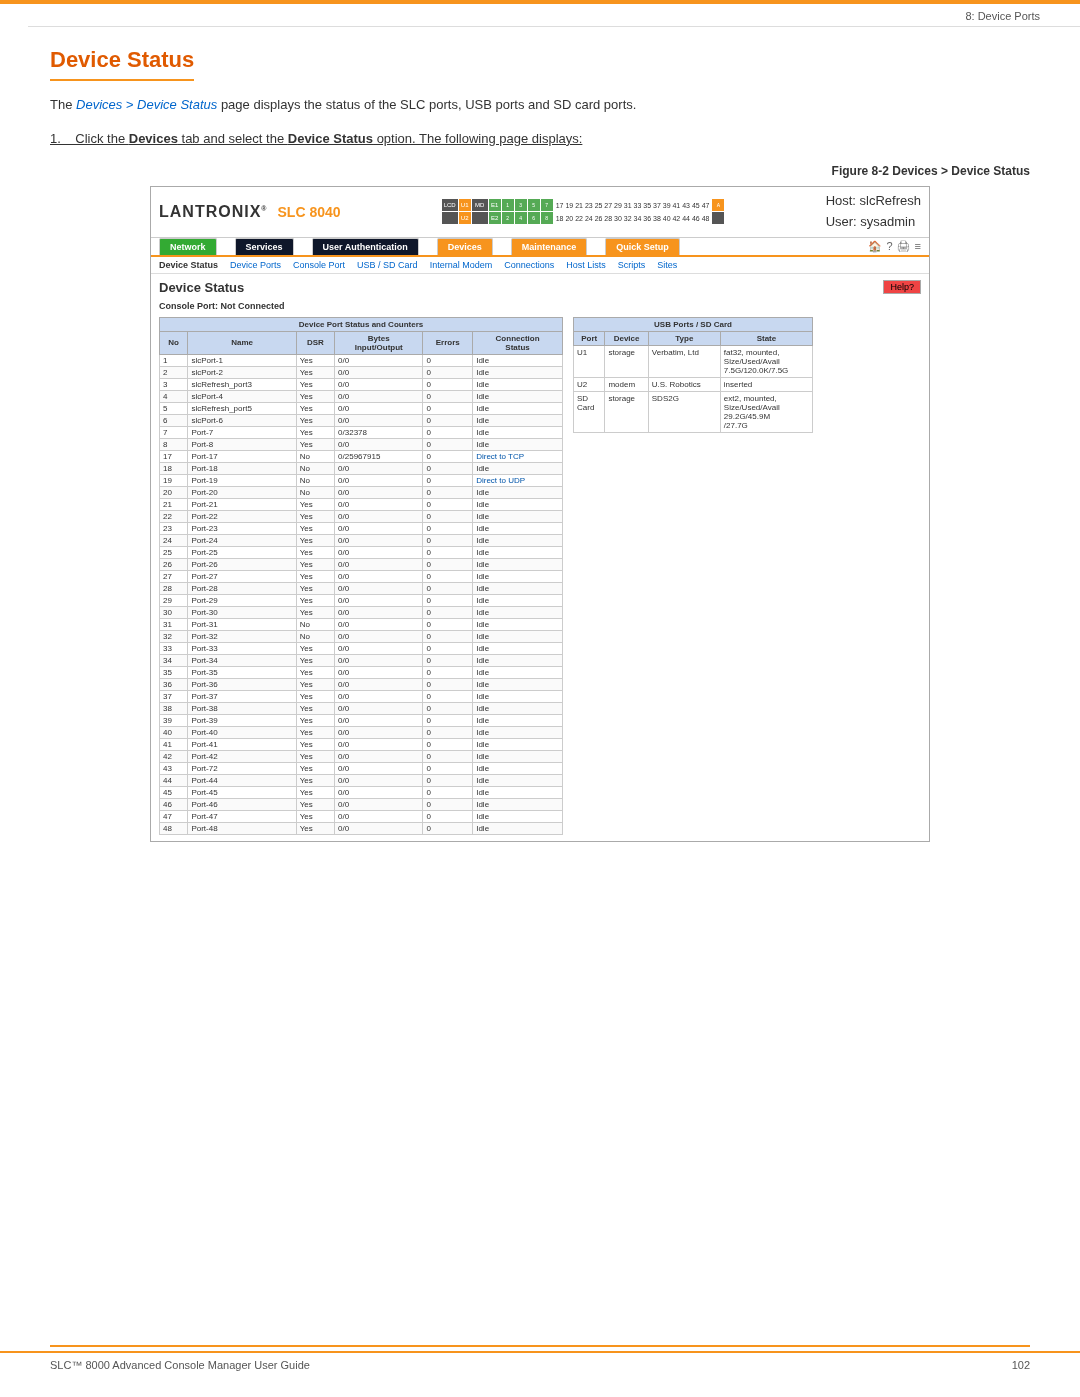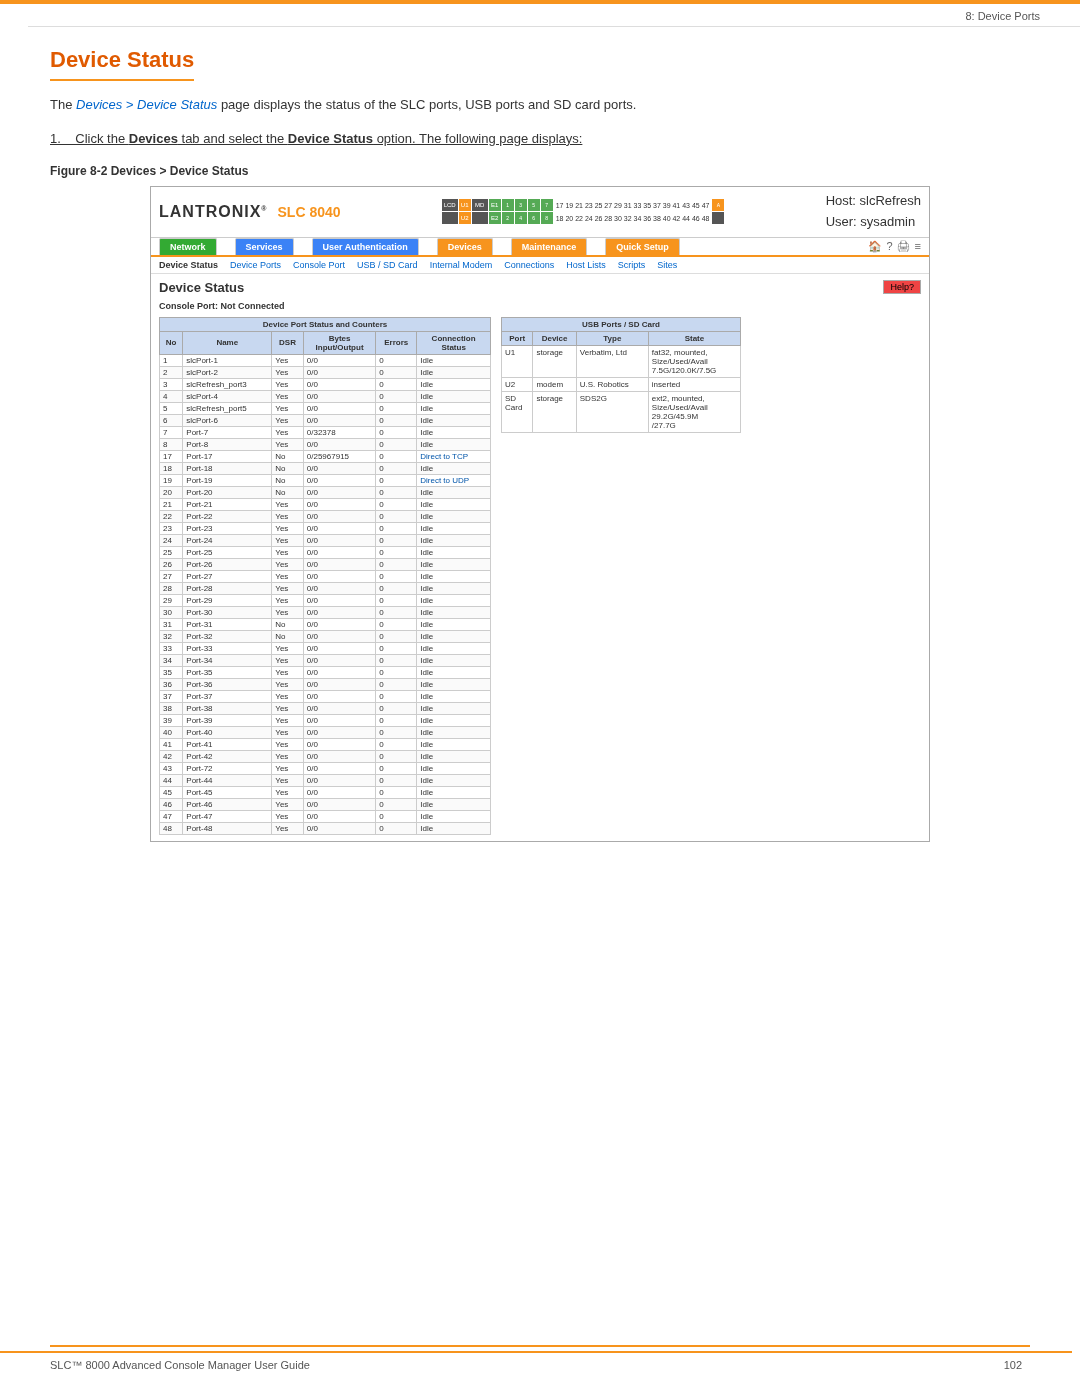--- a/index.html
+++ b/index.html
@@ -61,21 +61,21 @@
 
     .step-text {
       font-size: 13px;
       color: #333;
       margin-bottom: 16px;
       line-height: 1.5;
       text-decoration: underline;
     }
 
     .figure-label {
-      text-align: left;
+      text-align: right;
       font-weight: bold;
       font-size: 12px;
       margin-bottom: 8px;
       color: #333;
     }
 
     
     .device-mockup {
       border: 1px solid #aaa;
       background: #f5f5f5;
@@ -142,21 +142,21 @@
       padding: 3px 10px;
       font-size: 9px;
       font-weight: bold;
       cursor: pointer;
       border-radius: 2px 2px 0 0;
       border: 1px solid #ccc;
       border-bottom: none;
     }
 
     .nav-tab.green { background: #3a3; color: #fff; }
-    .nav-tab.blue { background: #3b82f6; color: #fff; }
+    .nav-tab.blue { background: #0f172a; color: #fff; }
     .nav-tab.orange { background: #f7941d; color: #fff; }
     .nav-tab.devices-active { background: #f7941d; color: #fff; }
 
     .nav-tab-icons {
       margin-left: auto;
       display: flex;
       gap: 4px;
       font-size: 11px;
       color: #666;
     }
@@ -213,21 +213,21 @@
     
     .device-panels {
       display: flex;
       gap: 10px;
       align-items: flex-start;
     }
 
     
     .port-table-container {
       flex: 0 0 auto;
-      width: 332px;
+      width: 404px;
     }
 
     .port-table {
       width: 100%;
       border-collapse: collapse;
       font-size: 8px;
     }
 
     .port-table th {
       background: #c8d8f0;
@@ -286,21 +286,21 @@
       text-align: center;
       font-weight: bold;
       font-size: 8px;
     }
 
     
     .page-footer {
       position: absolute;
       bottom: 20px;
       left: 0;
-      right: 8px;
+      right: 0;
       padding: 6px 50px;
       border-top: 2px solid #f7941d;
       display: flex;
       justify-content: space-between;
       font-size: 11px;
       color: #555;
     }
   </style>
 </head>
 <body>

